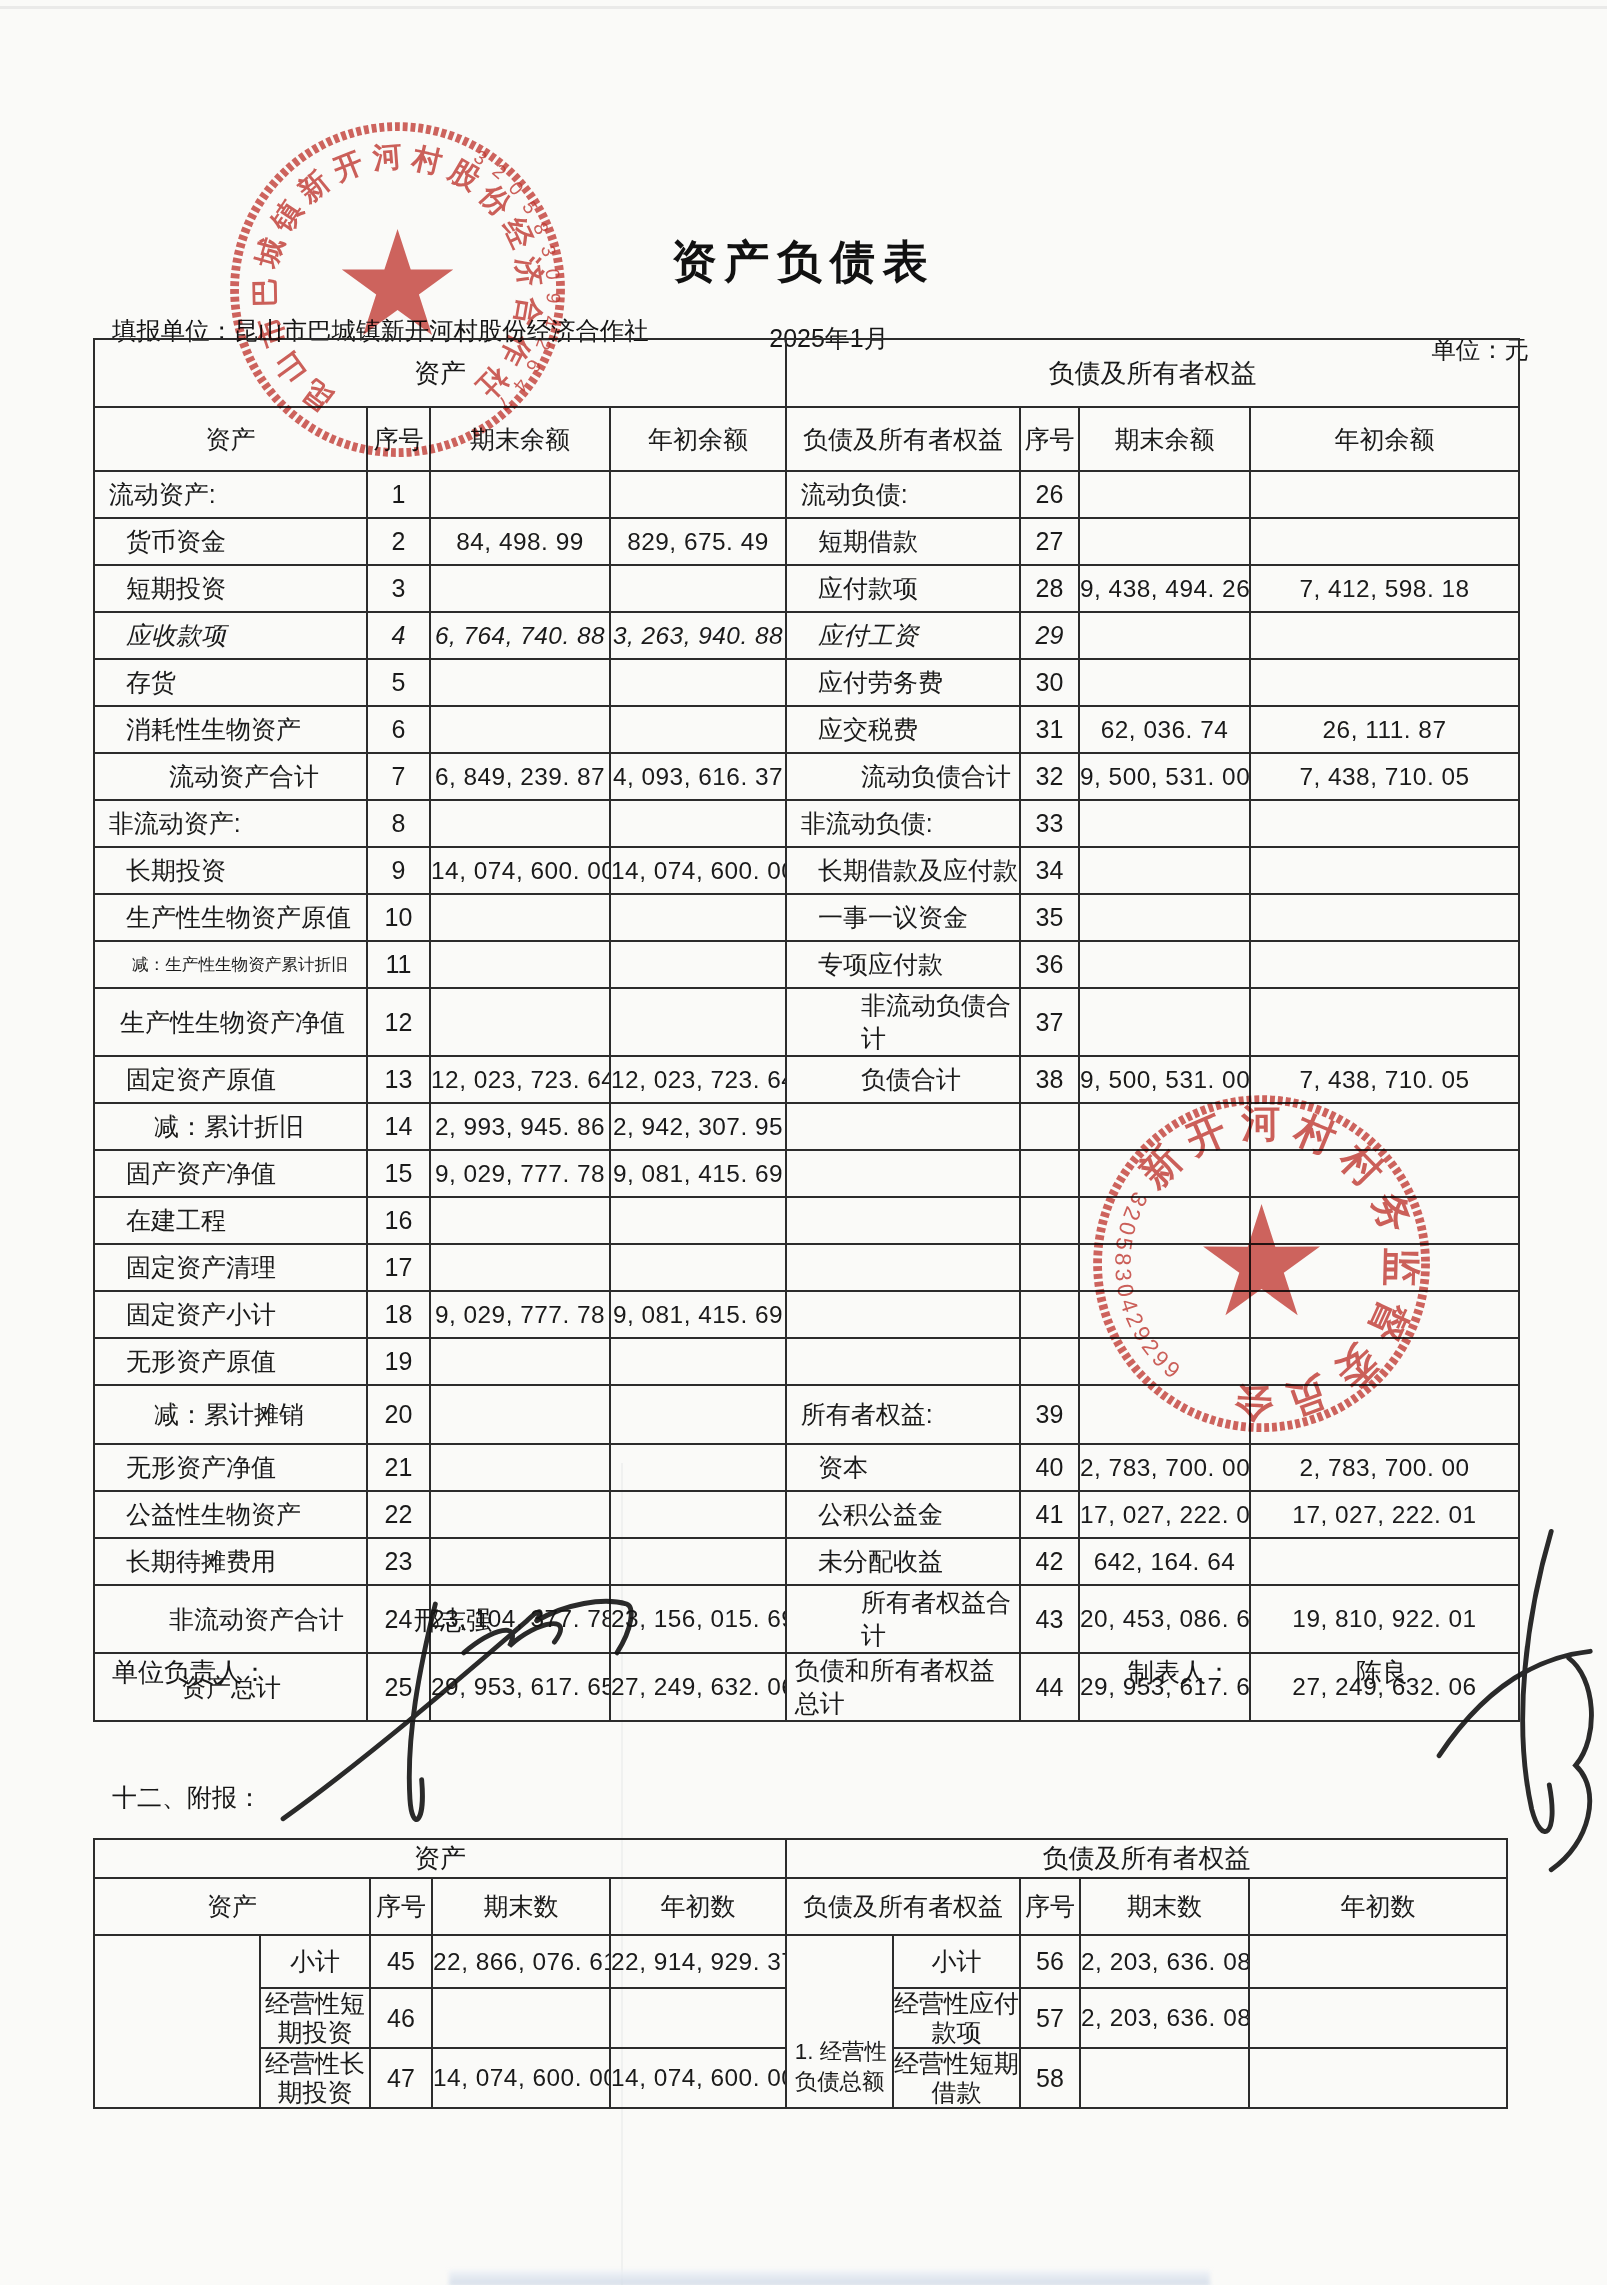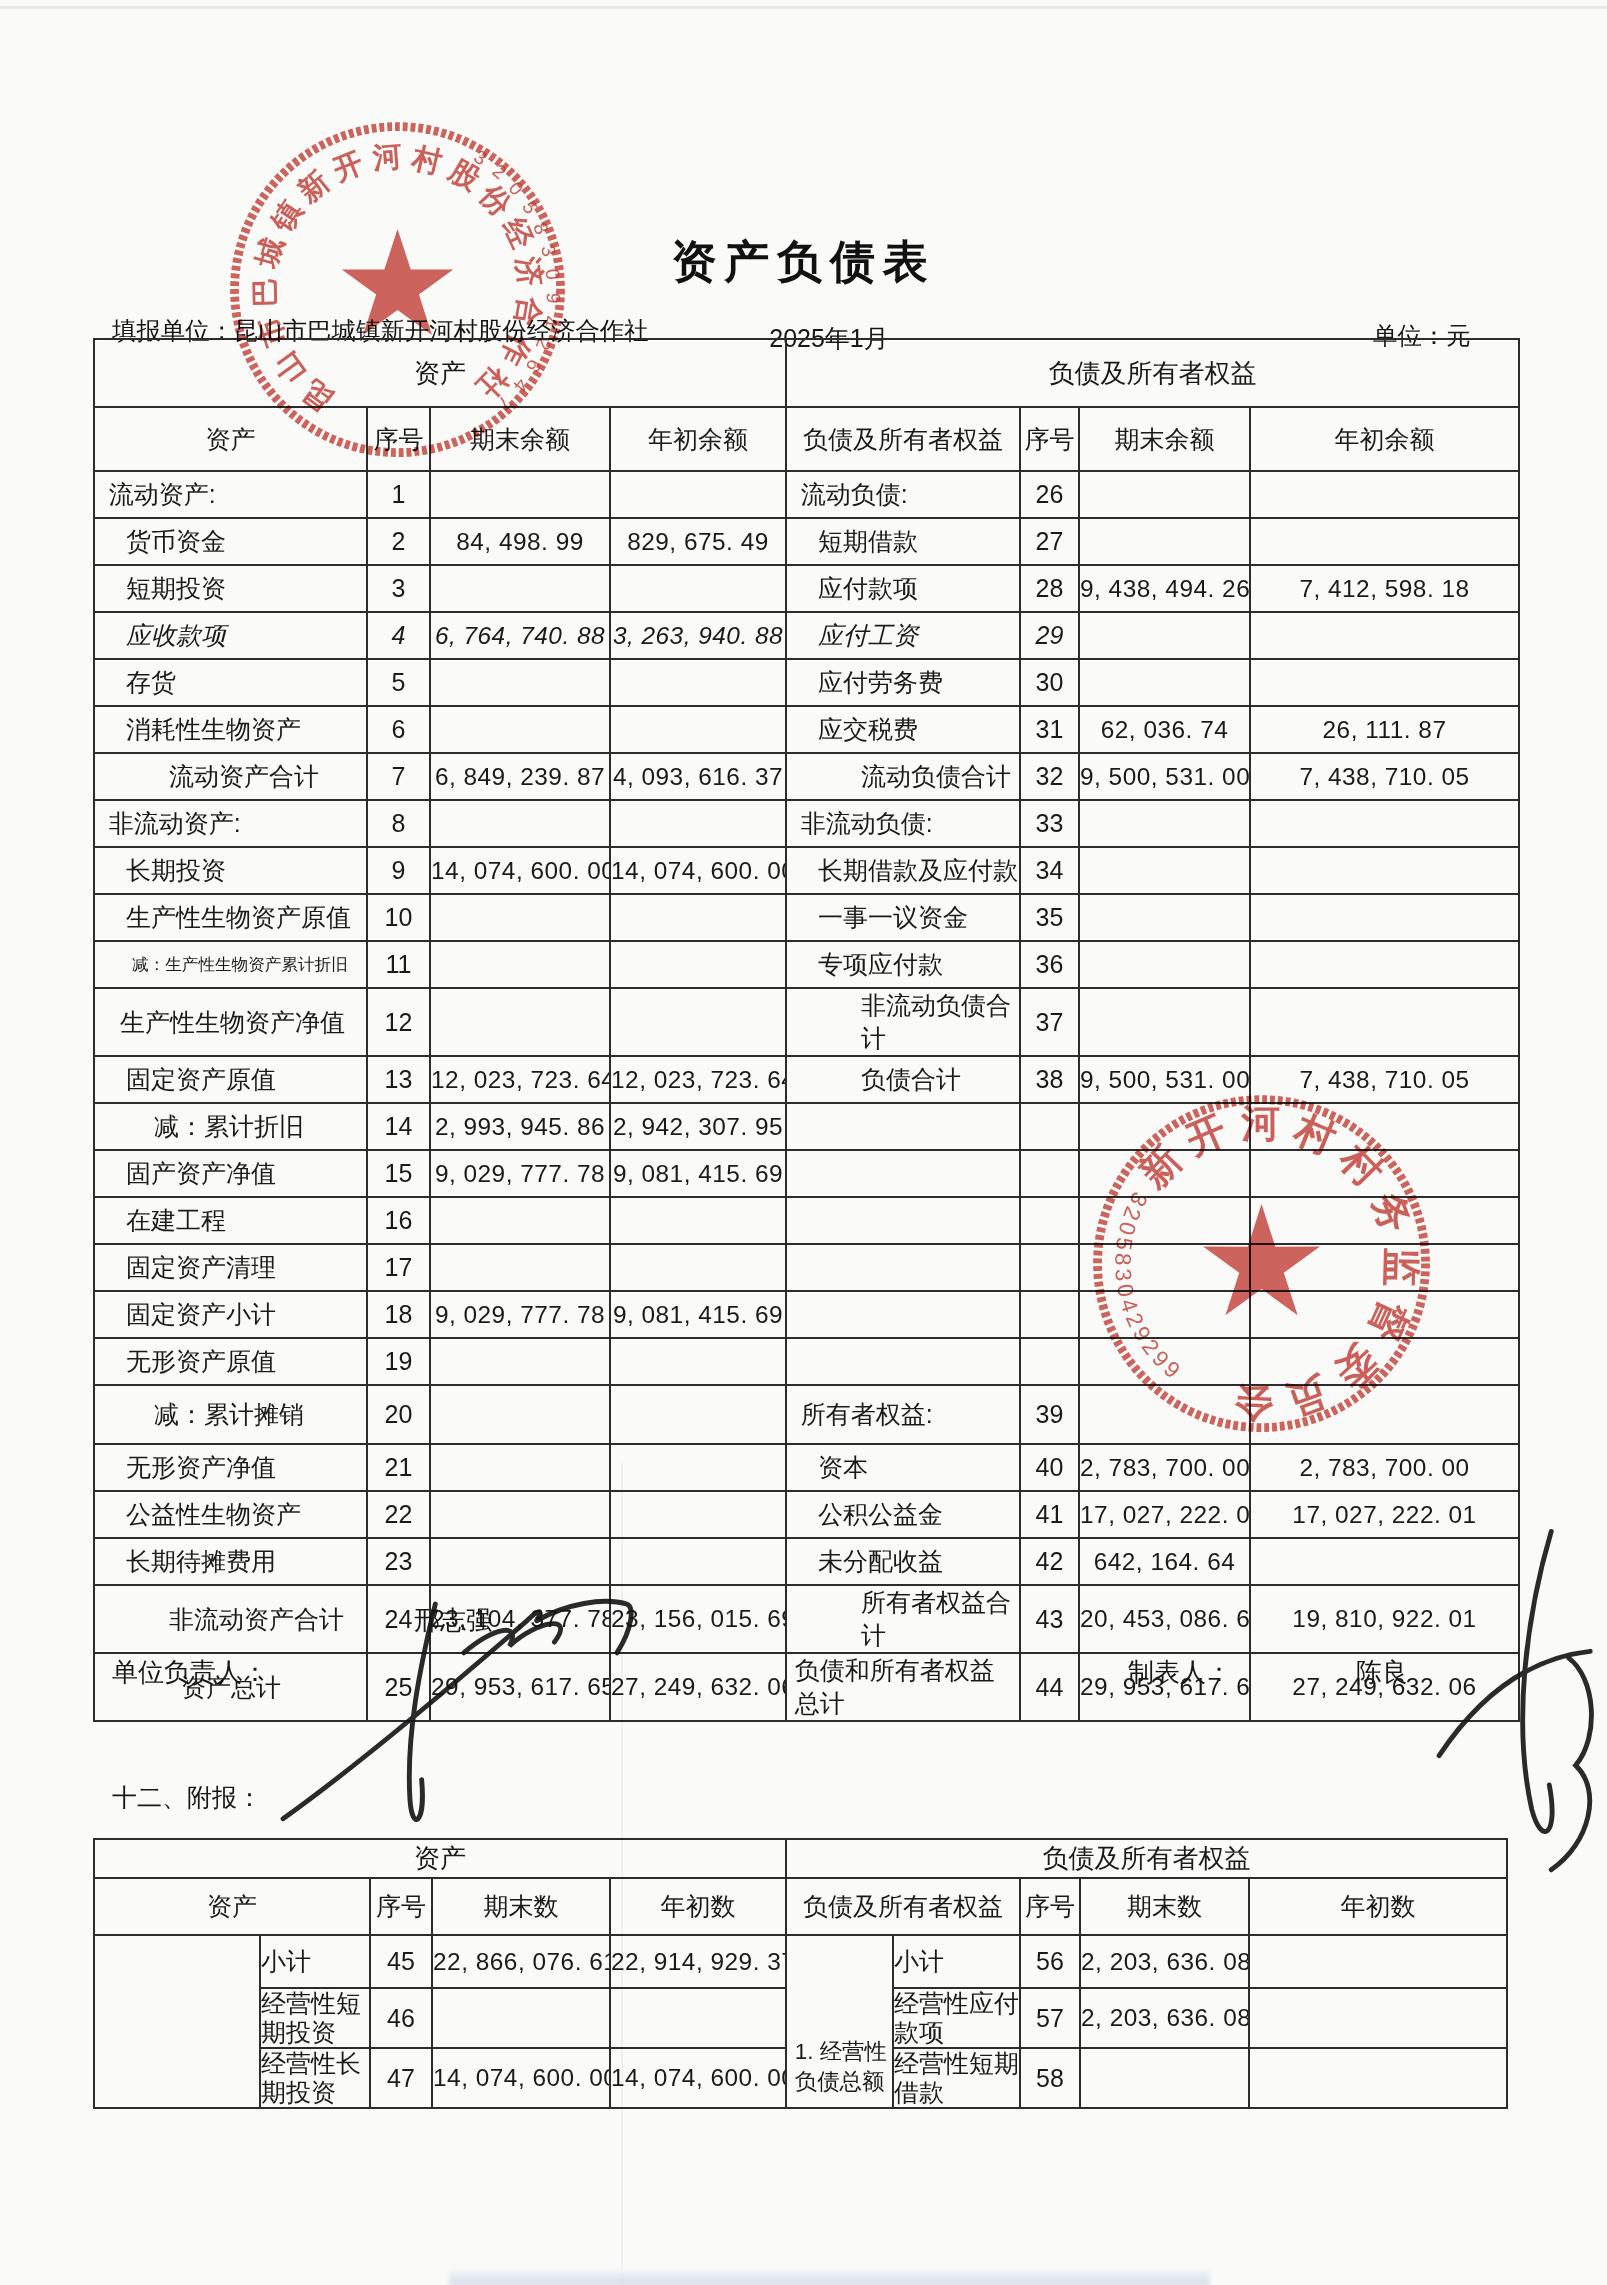--- a/index.html
+++ b/index.html
@@ -12,21 +12,21 @@
   .abs{position:absolute;}
   
   #doc-title{
     left:0;right:0;top:232px;text-align:center;
     font-size:45px;font-weight:bold;letter-spacing:7.8px;color:#111;
   }
   #report-unit{
     left:112px;top:314px;width:683px;font-size:24.4px;line-height:34px;color:#141414;
   }
   #period{left:624px;top:322px;width:410px;text-align:center;font-size:25px;}
-  #unit-label{left:1373px;top:320px;width:156px;font-size:24.4px;}
+  #unit-label{left:1373px;top:334px;width:156px;font-size:24.4px;text-align:right;}
   
   table{border-collapse:collapse;table-layout:fixed;background:transparent;}
   #main-table{left:93px;top:338px;width:1425px;}
   #appendix-table{left:93px;top:1838px;width:1414px;}
   td,th{
     border:2px solid #2c2c2c;
     font-size:25px;font-weight:normal;color:#1a1a1a;
     padding:0;vertical-align:middle;overflow:hidden;
   }
   #main-table{border:2.9px solid #222;}
@@ -37,21 +37,21 @@
   td.name{text-align:left;}
   td.k-section{padding-left:13.7px;}
   td.k-item{padding-left:31px;}
   td.k-sub{padding-left:74px;}
   td.k-sub2{padding-left:86px;}
   td.k-flush{padding-left:7.8px;}
   td.k-flush2{padding-left:25px;}
   td.k-reduce{padding-left:59px;}
   td.k-small{padding-left:37px;font-size:16.6px;}
   td.k-empty{}
-  #appendix-table td.name{line-height:29px;margin-top:11px;}
+  #appendix-table td.name{text-align:center;line-height:29px;margin-top:11px;}
   td.group-label{
     vertical-align:bottom;text-align:left;padding:0 3.9px 9.8px 7.8px;
     font-size:22.4px;line-height:30px;white-space:pre-line;
   }
   
   .footer-label{font-size:26px;}
   #appendix-caption{left:112px;top:1781px;font-size:25px;}
   
   svg.stamp{mix-blend-mode:multiply;}
   

